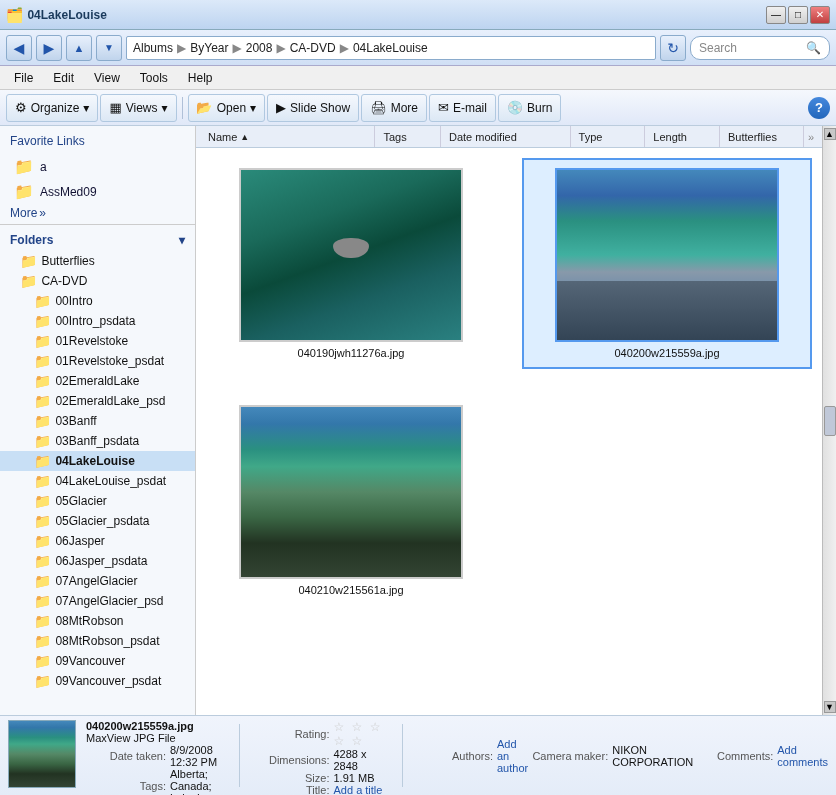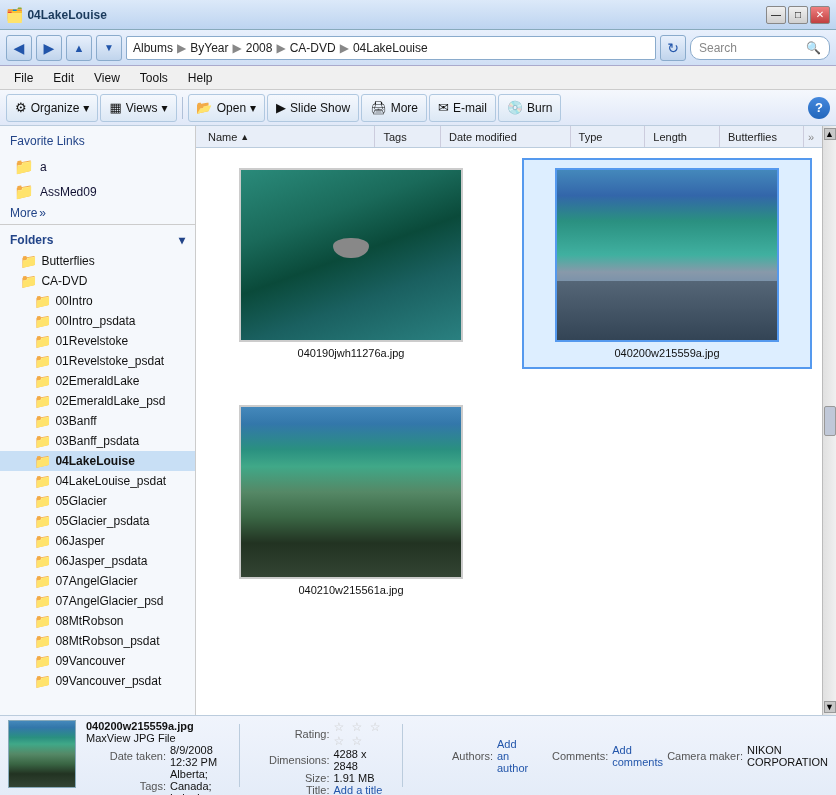--- a/index.html
+++ b/index.html
@@ -588,21 +588,21 @@
       <span class="status-link">Add a title</span>
     </div>
   </div>
   <div class="status-divider"></div>
   <div class="status-right">
     <div class="status-row">
       <span class="status-label">Authors:</span>
       <span class="status-link">Add an author</span>
     </div>
     <div class="status-row">
+      <span class="status-label">Camera maker:</span>
+      <span class="status-value">NIKON CORPORATION</span>
+    </div>
+    <div class="status-row">
       <span class="status-label">Comments:</span>
       <span class="status-link">Add comments</span>
     </div>
-    <div class="status-row">
-      <span class="status-label">Camera maker:</span>
-      <span class="status-value">NIKON CORPORATION</span>
-    </div>
   </div>
 </div>
 
 </body></html>

